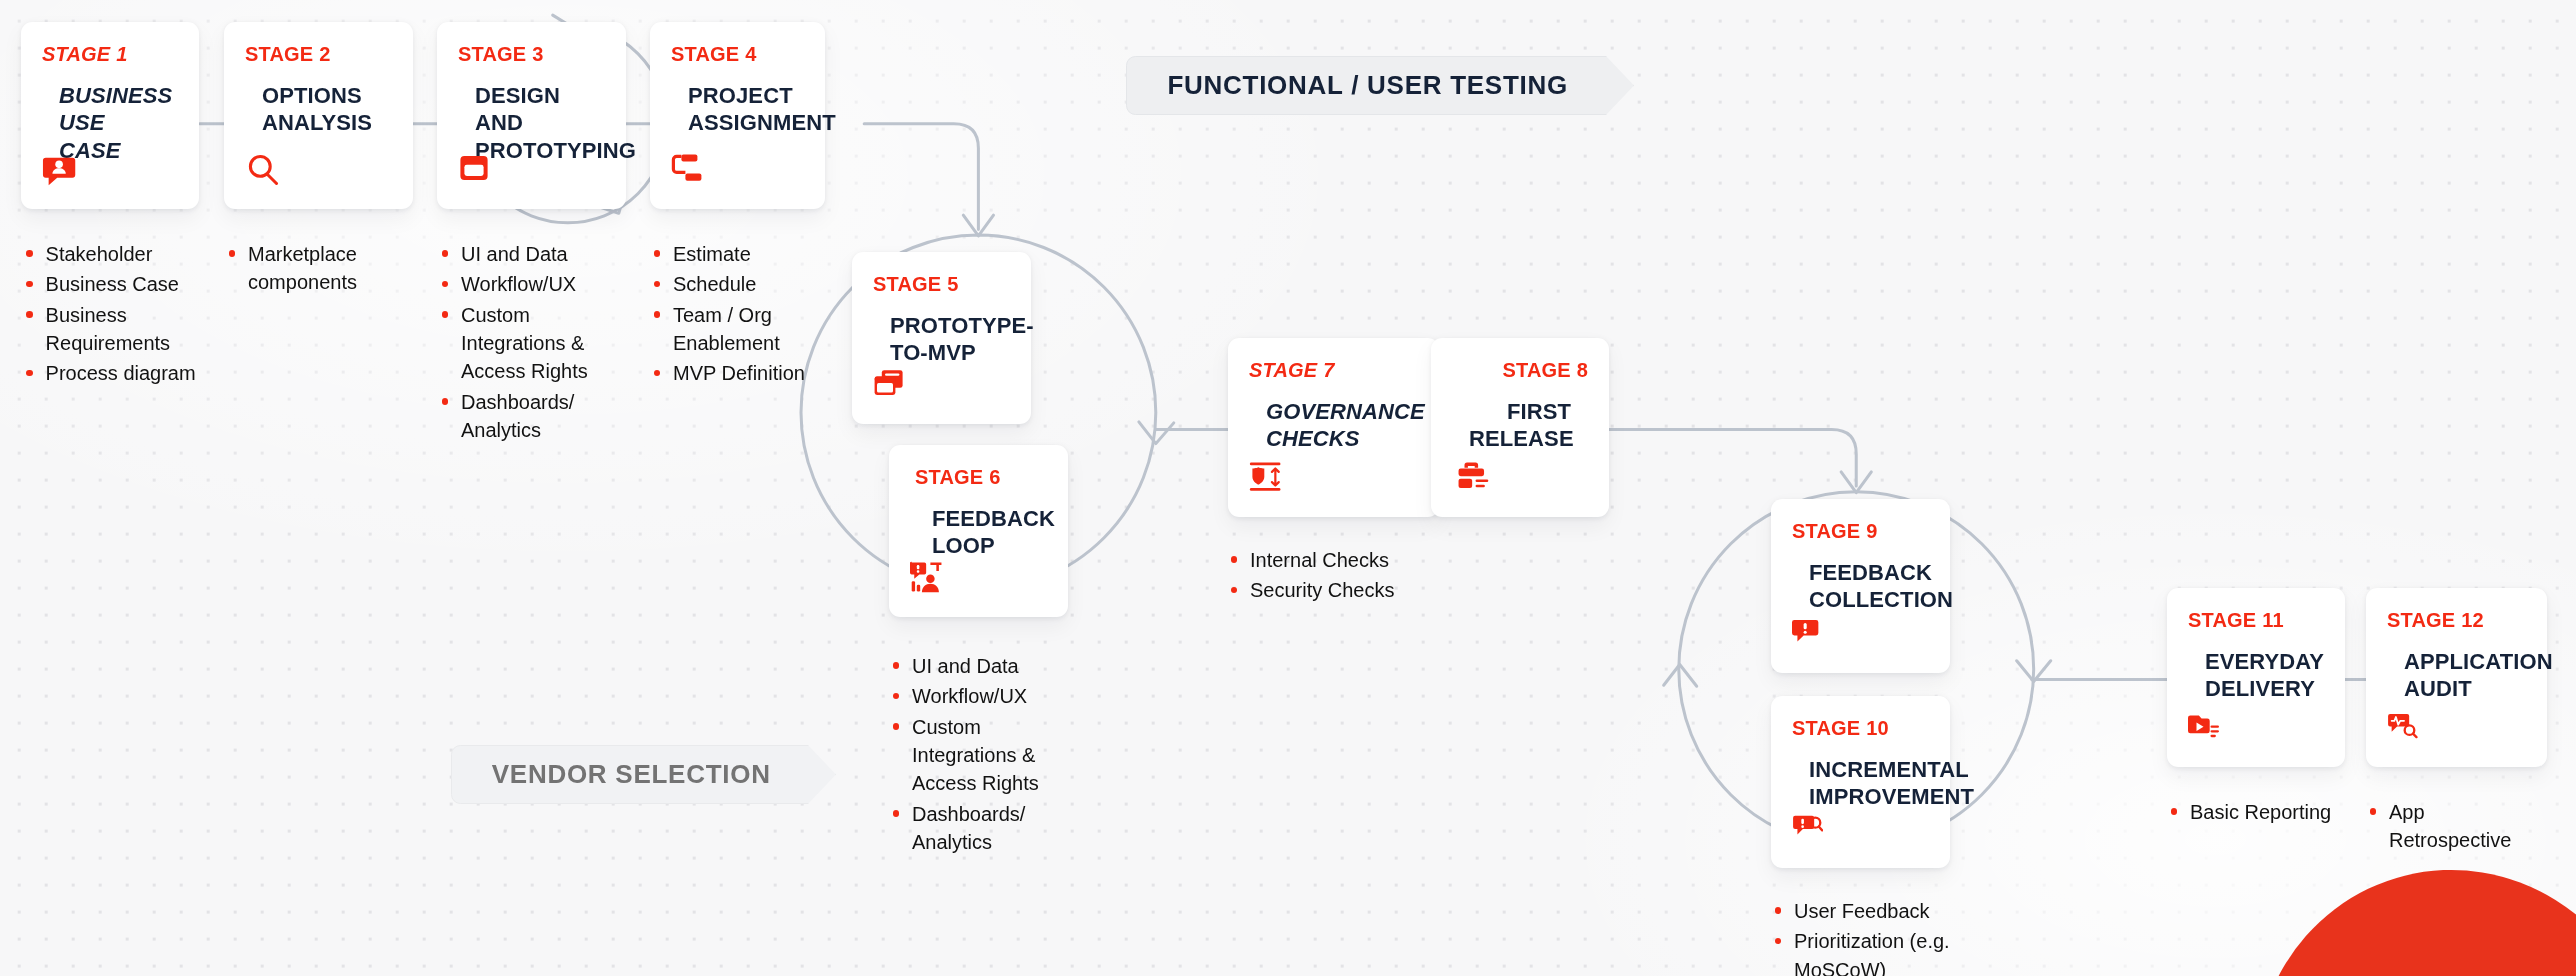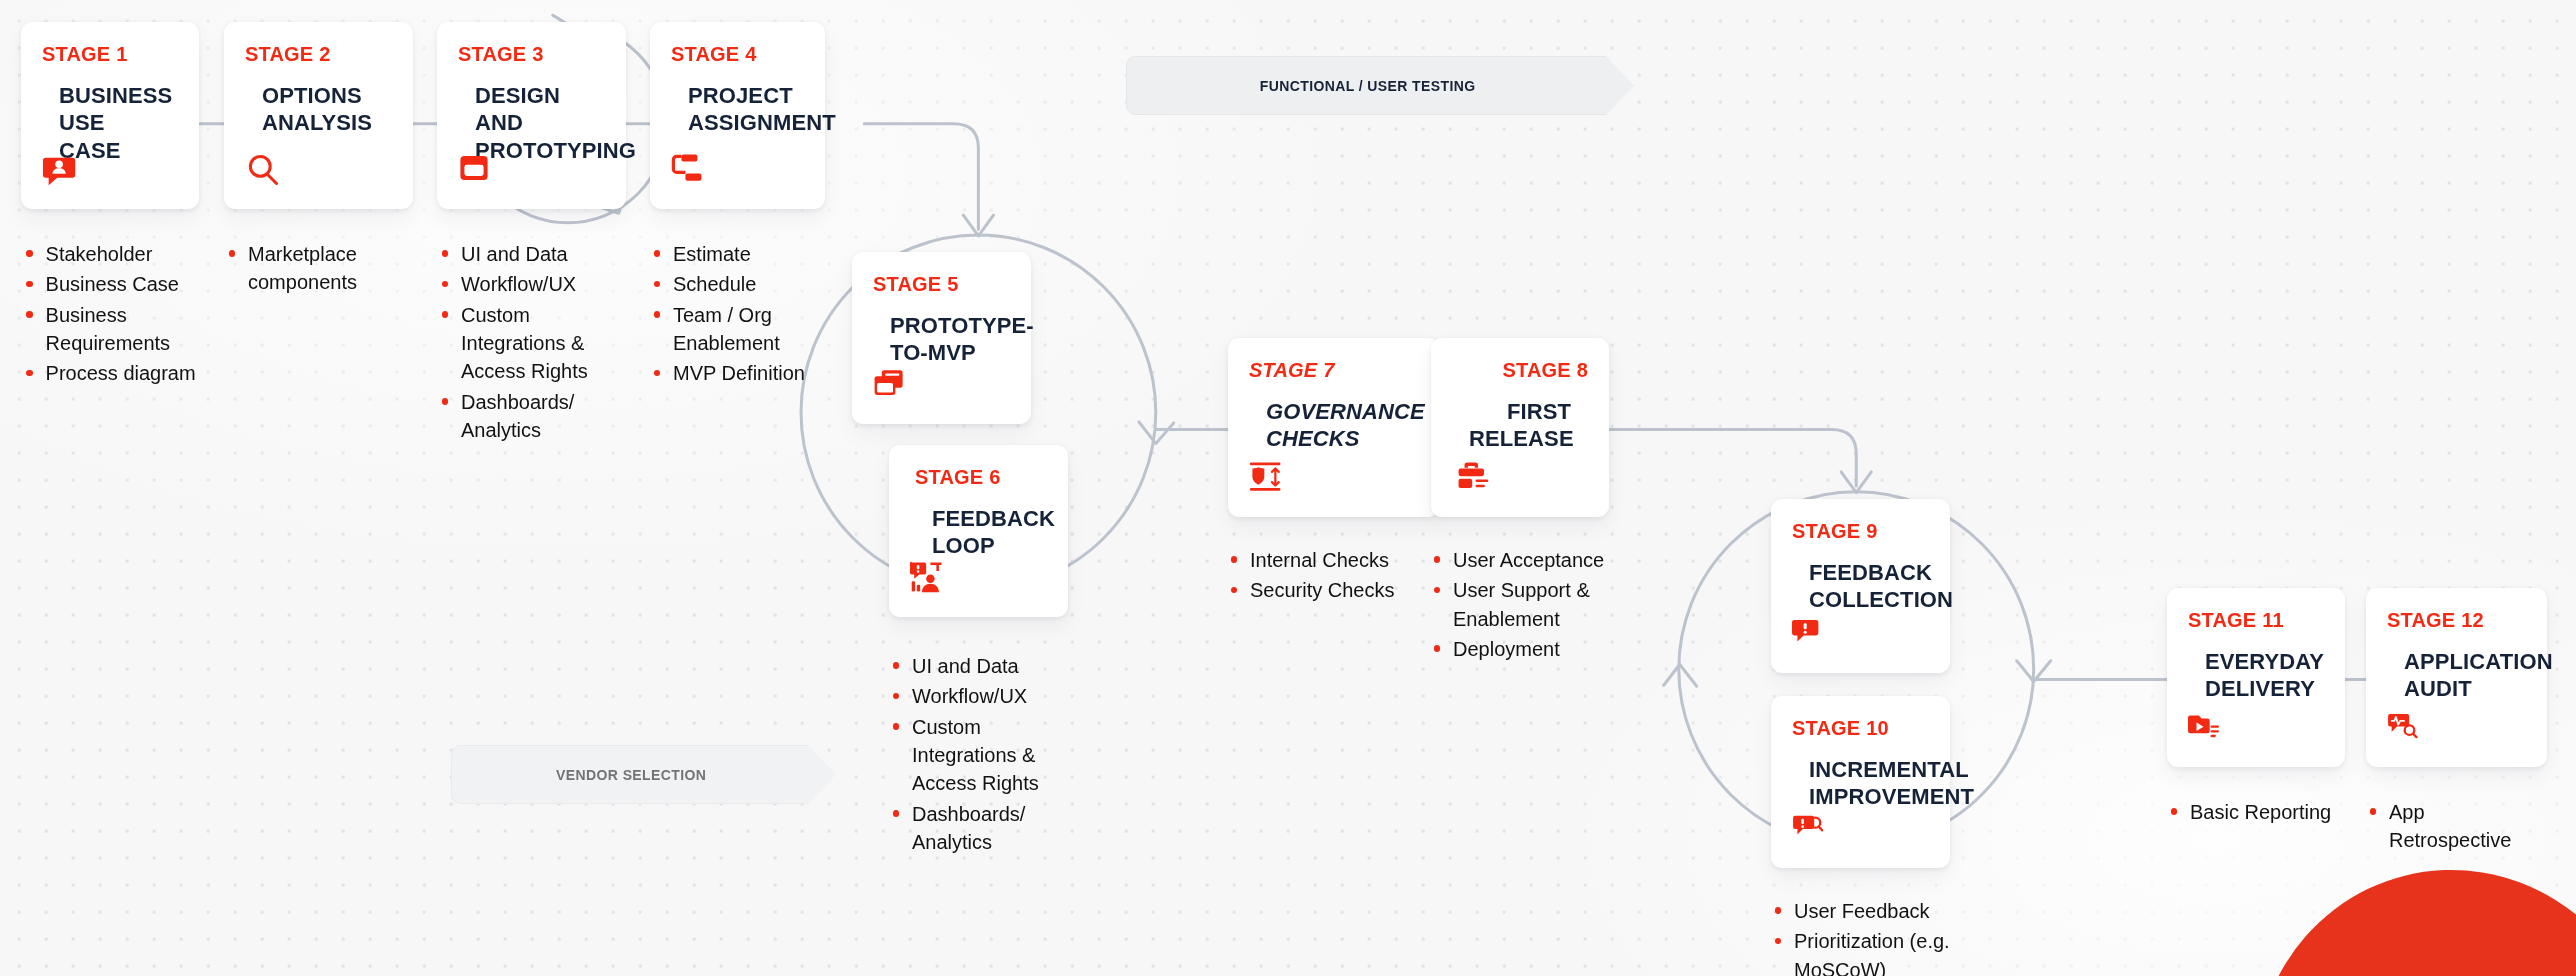--- a/index.html
+++ b/index.html
@@ -110,21 +110,21 @@
     position: absolute;
     z-index: 5;
     height: 59px;
     display: flex;
     align-items: center;
     justify-content: center;
     background: #eeeff1;
     border: 0.9px solid #e4e6e9;
     box-sizing: border-box;
     border-radius: 9.4px;
-    font-size: 14px;
+    font-size: 26px;
     font-weight: 700;
     letter-spacing: .028em;
     color: #152238;
     
     clip-path: polygon(0 0, calc(100% - 28px) 0, 100% 50%, calc(100% - 28px) 100%, 0 100%);
     padding-right: 24.6px;
   }
   .banner.muted { color: #737373; background: #f1f2f4; border-color: #e9eaec; }
 </style>
 </head>
@@ -176,21 +176,21 @@
   </svg>
 
   <div class="banner" style="left:1126px; top:56px; width:508px;">
     <span>FUNCTIONAL / USER TESTING</span>
   </div>
 
   <div class="banner muted" style="left:451px; top:745px; width:385px;">
     <span>VENDOR SELECTION</span>
   </div>
 
-  <div class="card" style="left:21px; top:22px; width:178px; height:187px;">
+  <div class="card" style="left:21px; top:22px; width:178px; height:187px;font-style:italic;">
     <p class="stage-no">STAGE 1</p>
     <p class="stage-title">BUSINESS USE CASE</p>
     <span class="ico">
       <svg viewBox="0 0 40 40" width="38" height="38" fill="#f32a13">
         <path d="M4 6h28a3 3 0 0 1 3 3v15a3 3 0 0 1-3 3H16l-9 8v-8H4a3 3 0 0 1-3-3V9a3 3 0 0 1 3-3z"></path>
         <circle cx="18" cy="13" r="4" fill="#fff"></circle>
         <path d="M11 23c0-4 3.2-6 7-6s7 2 7 6z" fill="#fff"></path>
       </svg>
     </span>
   </div>
@@ -310,25 +310,20 @@
     <span class="ico">
       <svg viewBox="0 0 40 40" width="34" height="34" fill="#f32a13">
         <path d="M13 3h10a3 3 0 0 1 3 3v3h-4V7h-8v2h-4V6a3 3 0 0 1 3-3z"></path>
         <rect x="3" y="10" width="30" height="9" rx="2.5"></rect>
         <rect x="3" y="22" width="16" height="11" rx="2.5"></rect>
         <rect x="23" y="23" width="15" height="3" rx="1.5"></rect>
         <rect x="23" y="29" width="11" height="3" rx="1.5"></rect>
       </svg>
     </span>
   </div>
-  <ul class="bullets" style="left:1432px; top:546px; width:175px;">
-    <li>User Acceptance</li>
-    <li>User Support &amp; Enablement</li>
-    <li>Deployment</li>
-  </ul>
 
   <div class="card" style="left:1771px; top:499px; width:179px; height:174px;">
     <p class="stage-no">STAGE 9</p>
     <p class="stage-title">FEEDBACK COLLECTION</p>
     <span class="ico">
       <svg viewBox="0 0 40 40" width="31" height="31" fill="#f32a13">
         <path d="M3 5h28a3 3 0 0 1 3 3v14a3 3 0 0 1-3 3H15l-8 8v-8H3a3 3 0 0 1-3-3V8a3 3 0 0 1 3-3z"></path>
         <rect x="15" y="9" width="4" height="8" rx="2" fill="#fff"></rect>
         <rect x="15" y="19" width="4" height="4" rx="2" fill="#fff"></rect>
       </svg>

